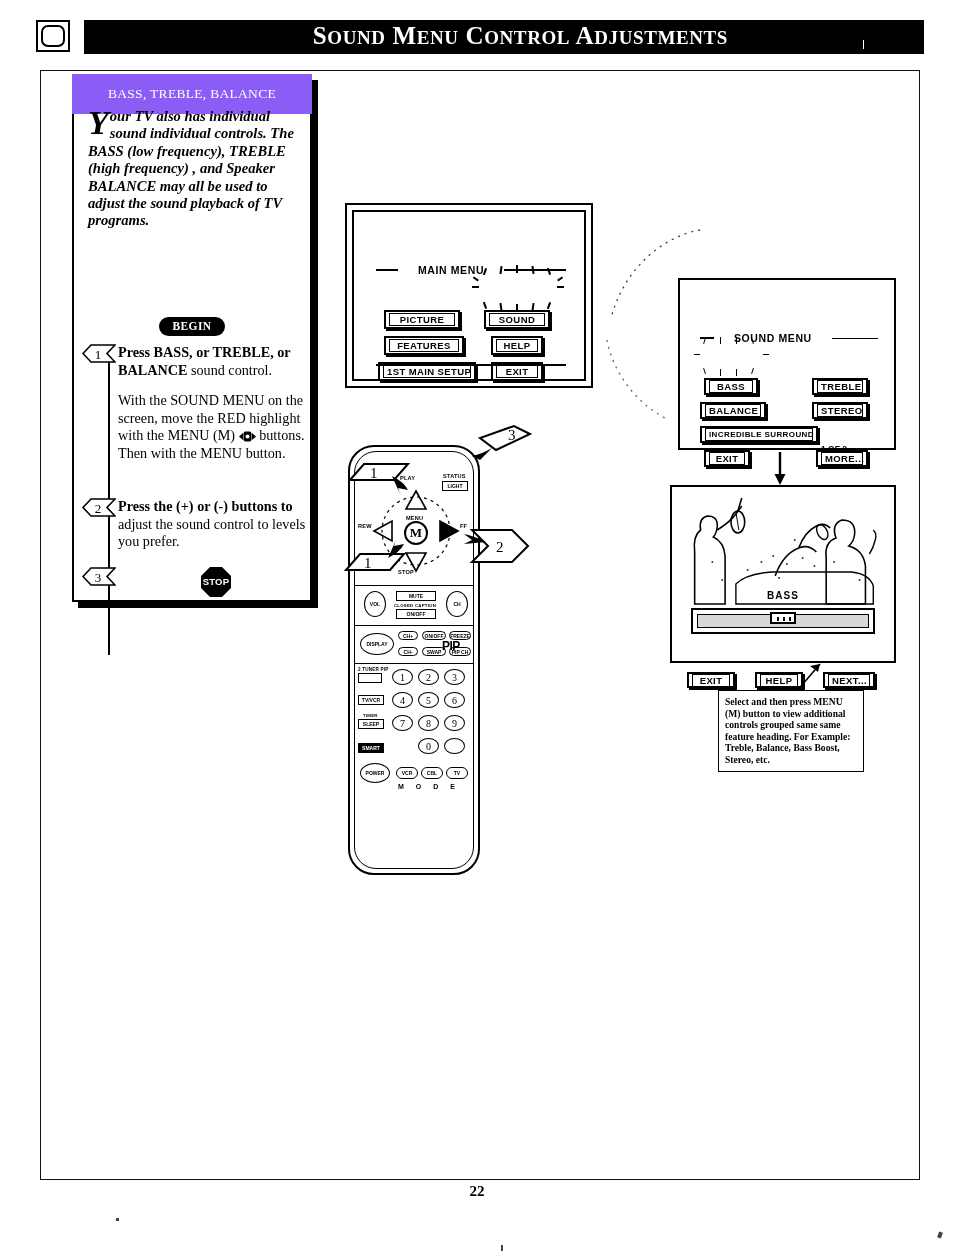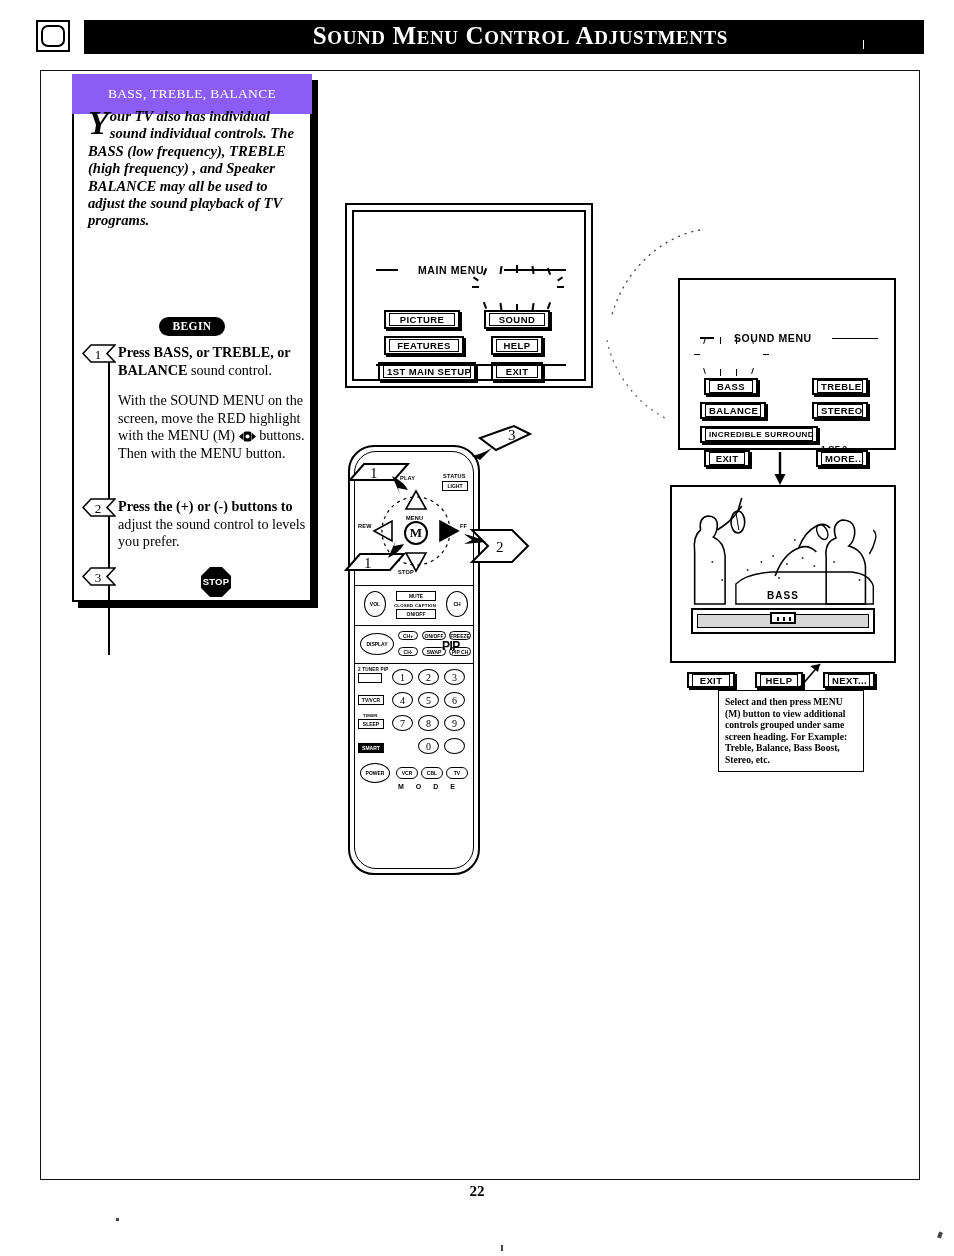--- a/index.html
+++ b/index.html
@@ -444,21 +444,21 @@
     </div>
   </div>
 </div>
 
 <svg class="conn" style="left:790px;top:662px;width:40px;height:34px;" width="40" height="34">
   <path d="M30 2 L6 30" stroke="#000" stroke-width="1.6" fill="none"></path>
   <path d="M30 2 L20 4 L28 10 Z" fill="#000"></path>
 </svg>
 
 <div class="caption">
-  <span>Select and then press MENU (M) button to view additional controls grouped under same screen heading. For Example: Treble, Balance, Bass Boost, Stereo, etc.</span>
+  <span>Select and then press MENU (M) button to view additional controls grouped same same feature heading. For Example: Treble, Balance, Bass Boost, Stereo, etc.</span>
 </div>
 
 <div id="remote">
   <div class="remote-body">
     <div class="rim"></div>
 
     <div class="rpad">
       <div class="rpad-center">M</div>
       <svg style="position:absolute;left:0;top:0;" width="100" height="96">
         <path d="M50 8 L60 26 L40 26 Z" fill="none" stroke="#000" stroke-width="1.6"></path>

